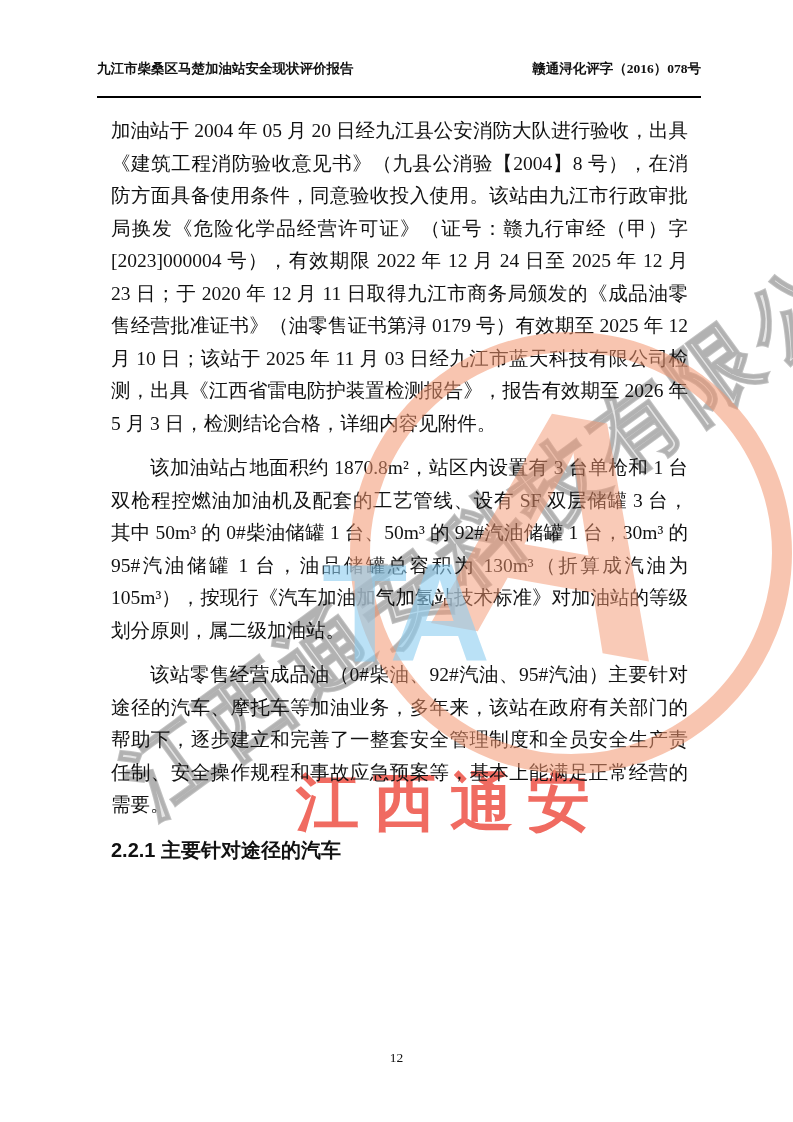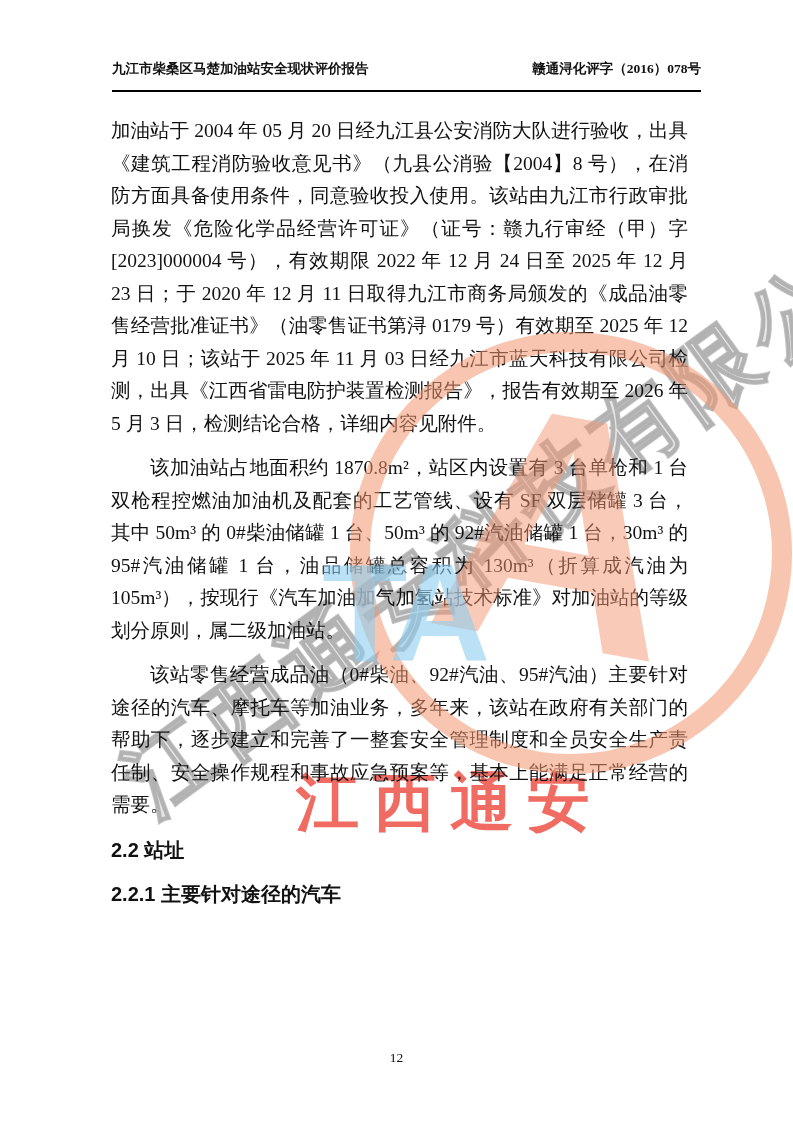--- a/index.html
+++ b/index.html
@@ -7,25 +7,25 @@
     position:relative;
     width:793px;height:1122px;
     margin:0 auto;
     background:#ffffff;
     overflow:hidden;
     font-family:"Liberation Serif","DejaVu Serif",serif;
     color:#111;
   }
   
   .header{
-    position:absolute;left:112px;right:92px;top:60px;
+    position:absolute;left:97px;right:92px;top:60px;
     display:flex;justify-content:space-between;align-items:flex-end;
     font-size:13.5px;font-weight:bold;
     border-bottom:2.5px solid #000;
-    padding-bottom:12px;
+    padding-bottom:18px;
   }
   
   .body{
     position:absolute;left:99px;right:93px;top:103px;
     font-size:19.5px;line-height:32.5px;
     text-align:justify;
   }
   .body p{margin:12px;}
   .indent{text-indent:2em;}
   .h2,.h3,.h4{
@@ -92,21 +92,20 @@
 
   <div class="header">
     <span>九江市柴桑区马楚加油站安全现状评价报告</span>
     <span>赣通浔化评字（2016）078号</span>
   </div>
 
   <div class="body">
     <p>加油站于 2004 年 05 月 20 日经九江县公安消防大队进行验收，出具《建筑工程消防验收意见书》（九县公消验【2004】8 号），在消防方面具备使用条件，同意验收投入使用。该站由九江市行政审批局换发《危险化学品经营许可证》（证号：赣九行审经（甲）字[2023]000004 号），有效期限 2022 年 12 月 24 日至 2025 年 12 月 23 日；于 2020 年 12 月 11 日取得九江市商务局颁发的《成品油零售经营批准证书》（油零售证书第浔 0179 号）有效期至 2025 年 12 月 10 日；该站于 2025 年 11 月 03 日经九江市蓝天科技有限公司检测，出具《江西省雷电防护装置检测报告》，报告有效期至 2026 年 5 月 3 日，检测结论合格，详细内容见附件。</p>
     <p class="indent">该加油站占地面积约 1870.8m²，站区内设置有 3 台单枪和 1 台双枪程控燃油加油机及配套的工艺管线、设有 SF 双层储罐 3 台，其中 50m³ 的 0#柴油储罐 1 台、50m³ 的 92#汽油储罐 1 台，30m³ 的 95#汽油储罐 1 台，油品储罐总容积为 130m³（折算成汽油为 105m³），按现行《汽车加油加气加氢站技术标准》对加油站的等级划分原则，属二级加油站。</p>
     <p class="indent">该站零售经营成品油（0#柴油、92#汽油、95#汽油）主要针对途径的汽车、摩托车等加油业务，多年来，该站在政府有关部门的帮助下，逐步建立和完善了一整套安全管理制度和全员安全生产责任制、安全操作规程和事故应急预案等，基本上能满足正常经营的需要。</p>
-    <p class="h2">2.2 站址</p>
     <p class="h3">2.2.1 主要针对途径的汽车</p>
   </div>
 
   <div class="wm wm-over">
     <div class="wm-circle"></div>
     <div class="wm-seal-letter">A</div>
     <div class="wm-ta">TA</div>
   </div>
 
   <div class="page-number">12</div>

